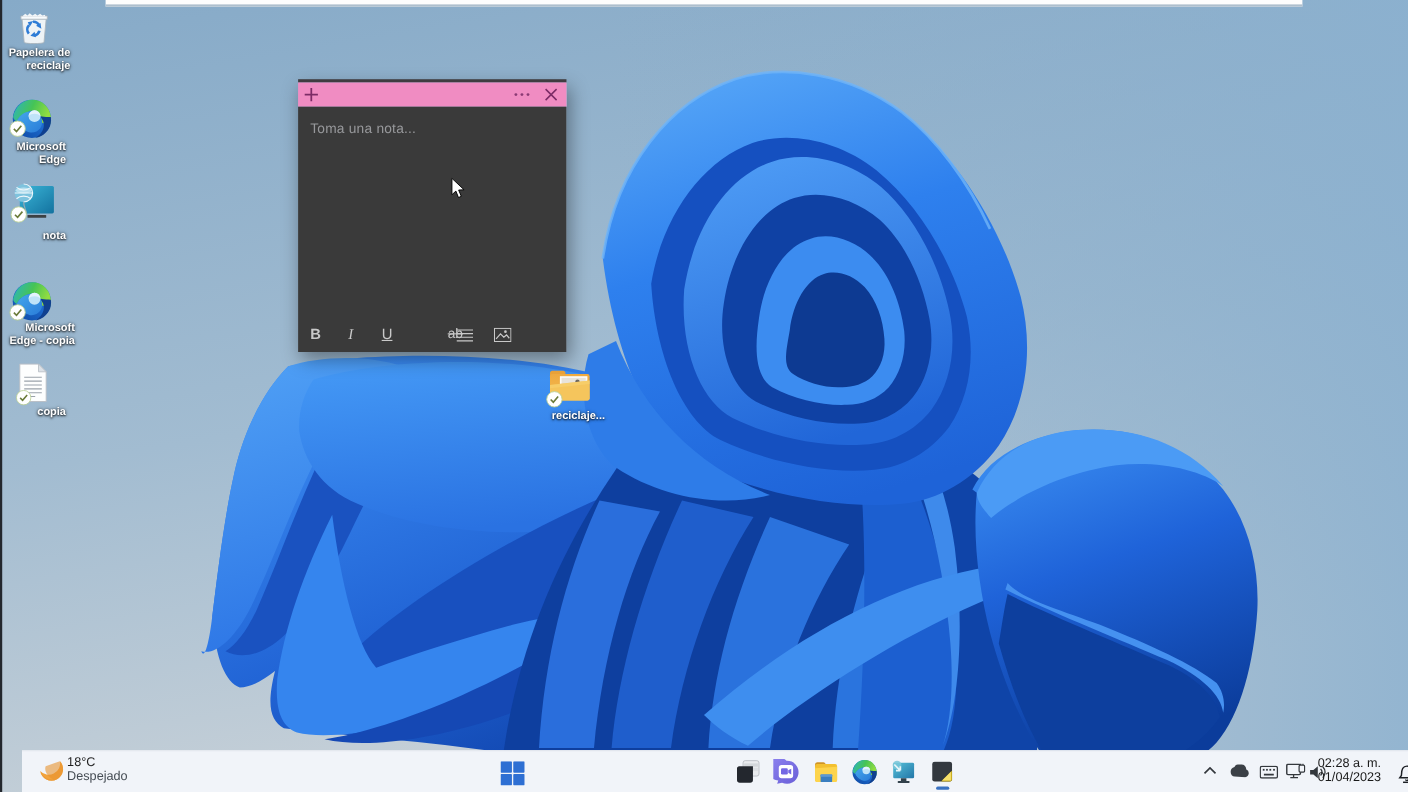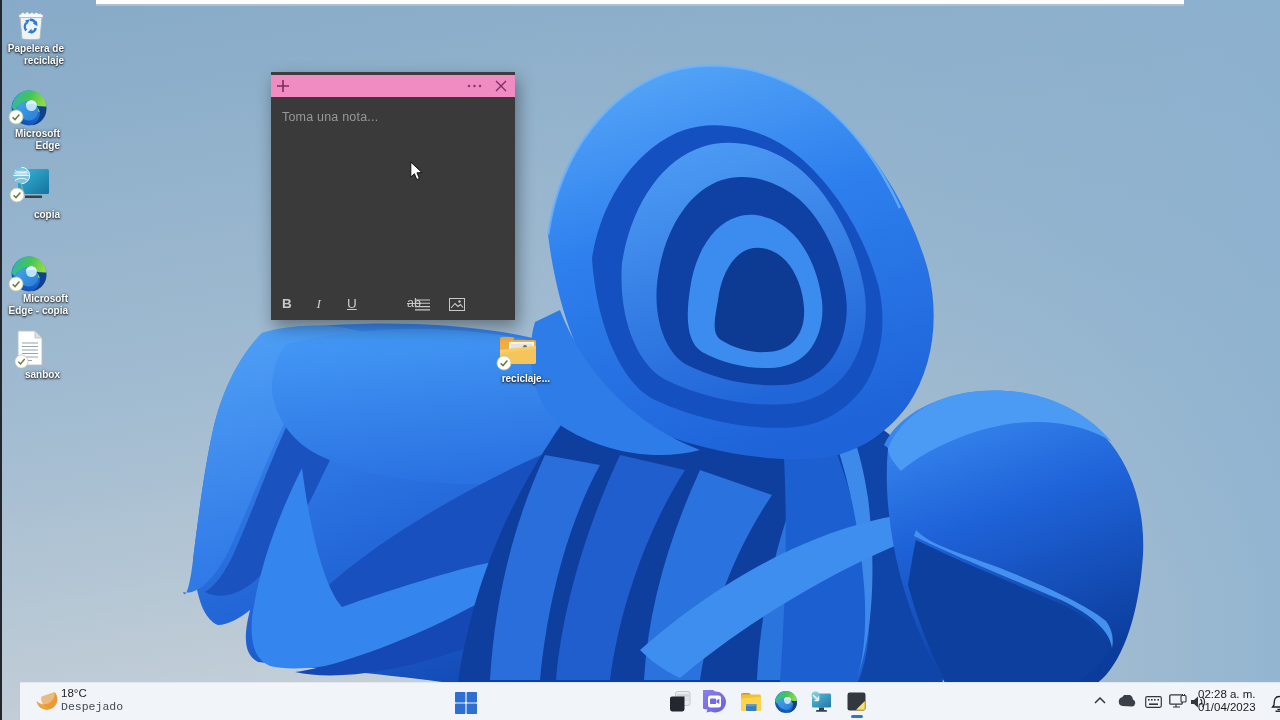--- a/index.html
+++ b/index.html
@@ -204,21 +204,21 @@
   <rect x="14" y="29.5" width="17" height="2.5" rx="0.5" fill="#3c4043"></rect>
   <circle cx="10.5" cy="9.5" r="8.2" fill="#7ec3de"></circle>
   <path d="M2.8 7 C6 3.5 15 3.5 18.2 7 C15.5 11 5.5 11 2.8 7 Z" fill="#b9e0ef"></path>
   <path d="M10.5 1.3 A8.2 8.2 0 0 1 10.5 17.7 M2.4 9.5 H18.6 M4 4.3 C7.5 7.5 13.5 7.5 17 4.3 M4 14.7 C7.5 11.5 13.5 11.5 17 14.7" fill="none" stroke="#edf7fb" stroke-width="1"></path>
   <path d="M10.5 17.7 C10.5 22 12.5 24.5 13 27.5" fill="none" stroke="#8fa9b5" stroke-width="1.2"></path>
 </svg>
 <svg class="dico" style="left:9px;top:187px" width="16" height="16" viewBox="0 0 16 16">
   <circle cx="8" cy="8" r="7" fill="#fff" stroke="#b8cf92" stroke-width="0.8"></circle>
   <path d="M4.6 8.2 L7 10.6 L11.4 5.4" fill="none" stroke="#6b7b39" stroke-width="1.5"></path>
 </svg>
-<div class="lbl" style="left:0px;top:209px;width:60px">copia</div>
+<div class="lbl" style="left:0px;top:209px;width:60px">nota</div>
 
 <svg class="dico" style="left:10px;top:255px" width="38" height="38" viewBox="0 0 48 48">
     <use href="#edgeLogo"></use>
   </svg>
 <svg class="dico" style="left:8px;top:276px" width="16" height="16" viewBox="0 0 16 16">
   <circle cx="8" cy="8" r="7" fill="#fff" stroke="#b8cf92" stroke-width="0.8"></circle>
   <path d="M4.6 8.2 L7 10.6 L11.4 5.4" fill="none" stroke="#6b7b39" stroke-width="1.5"></path>
 </svg>
 <div class="lbl" style="left:-8px;top:293px;width:76px">Microsoft<br>Edge - copia</div>
 
@@ -226,21 +226,21 @@
   <path d="M2 1 L19 1 L26 8 L26 35 L2 35 Z" fill="#fdfefe" stroke="#b9bfc6" stroke-width="0.9"></path>
   <path d="M19 1 L19 8 L26 8 Z" fill="#dce1e6" stroke="#b9bfc6" stroke-width="0.8"></path>
   <g stroke="#9aa2ab" stroke-width="1">
       <path d="M6 13 H22 M6 16.5 H22 M6 20 H22 M6 23.5 H22 M6 27 H22 M6 30.5 H16"></path>
     </g>
 </svg>
 <svg class="dico" style="left:14px;top:354px" width="15" height="15" viewBox="0 0 16 16">
   <circle cx="8" cy="8" r="7" fill="#fff" stroke="#b8cf92" stroke-width="0.8"></circle>
   <path d="M4.6 8.2 L7 10.6 L11.4 5.4" fill="none" stroke="#6b7b39" stroke-width="1.5"></path>
 </svg>
-<div class="lbl" style="left:0px;top:369px;width:60px">sanbox</div>
+<div class="lbl" style="left:0px;top:369px;width:60px">copia</div>
 
 <svg class="dico" style="left:498px;top:336px" width="40" height="30" viewBox="0 0 40 30">
   <defs>
     <linearGradient id="fg1" x1="0" y1="0" x2="0" y2="1">
       <stop offset="0" stop-color="#efa93f"></stop>
         <stop offset="1" stop-color="#f3bd52"></stop>
     </linearGradient>
   </defs>
   <path d="M2 3 C2 1.9 2.9 1 4 1 L14 1 C15.1 1 16 1.9 16 3 L16 7 L2 7 Z" fill="#e9a138"></path>
   <rect x="2" y="4" width="36" height="24" rx="2" fill="url(#fg1)"></rect>
@@ -256,21 +256,21 @@
   <path d="M4.6 8.2 L7 10.6 L11.4 5.4" fill="none" stroke="#6b7b39" stroke-width="1.5"></path>
 </svg>
 <div class="lbl" style="left:482px;top:373px;width:68px">reciclaje...</div>
 
 <div id="taskbar" style="position:absolute;left:0;top:682px;width:1280px;height:38px;background:#f1f4f9;border-top:1px solid #e4e8ee;margin-left:20px;">
   <svg style="position:absolute;left:14px;top:5px" width="24" height="26" viewBox="0 0 24 26">
     <path d="M20.5 4 A10.5 10.5 0 1 1 2.5 13 A10.5 10.5 0 0 0 20.5 4 Z" fill="#f2a33c"></path>
     <path d="M20.5 4 A10.5 10.5 0 1 1 2.5 13 C4 17.5 9 21.5 14.5 20.5 C9 18 6 13 7.5 8.5 Z" fill="#e8922e" opacity="0.6"></path>
   </svg>
   <div style="position:absolute;left:41px;top:4px;font-size:11.5px;color:#1f1f1f;">18°C</div>
-  <div style="position:absolute;left:41px;top:17px;font-size:11.5px;color:#454c54;font-family:Liberation Mono, monospace;">Despejado</div>
+  <div style="position:absolute;left:41px;top:17px;font-size:11.5px;color:#454c54;">Despejado</div>
 
   <svg style="position:absolute;left:435px;top:9px" width="22" height="22" viewBox="0 0 22 22">
     <g fill="#2e6fd3">
       <rect x="0" y="0" width="10.4" height="10.4" rx="0.8"></rect>
       <rect x="11.6" y="0" width="10.4" height="10.4" rx="0.8"></rect>
       <rect x="0" y="11.6" width="10.4" height="10.4" rx="0.8"></rect>
       <rect x="11.6" y="11.6" width="10.4" height="10.4" rx="0.8"></rect>
     </g>
   </svg>
 

